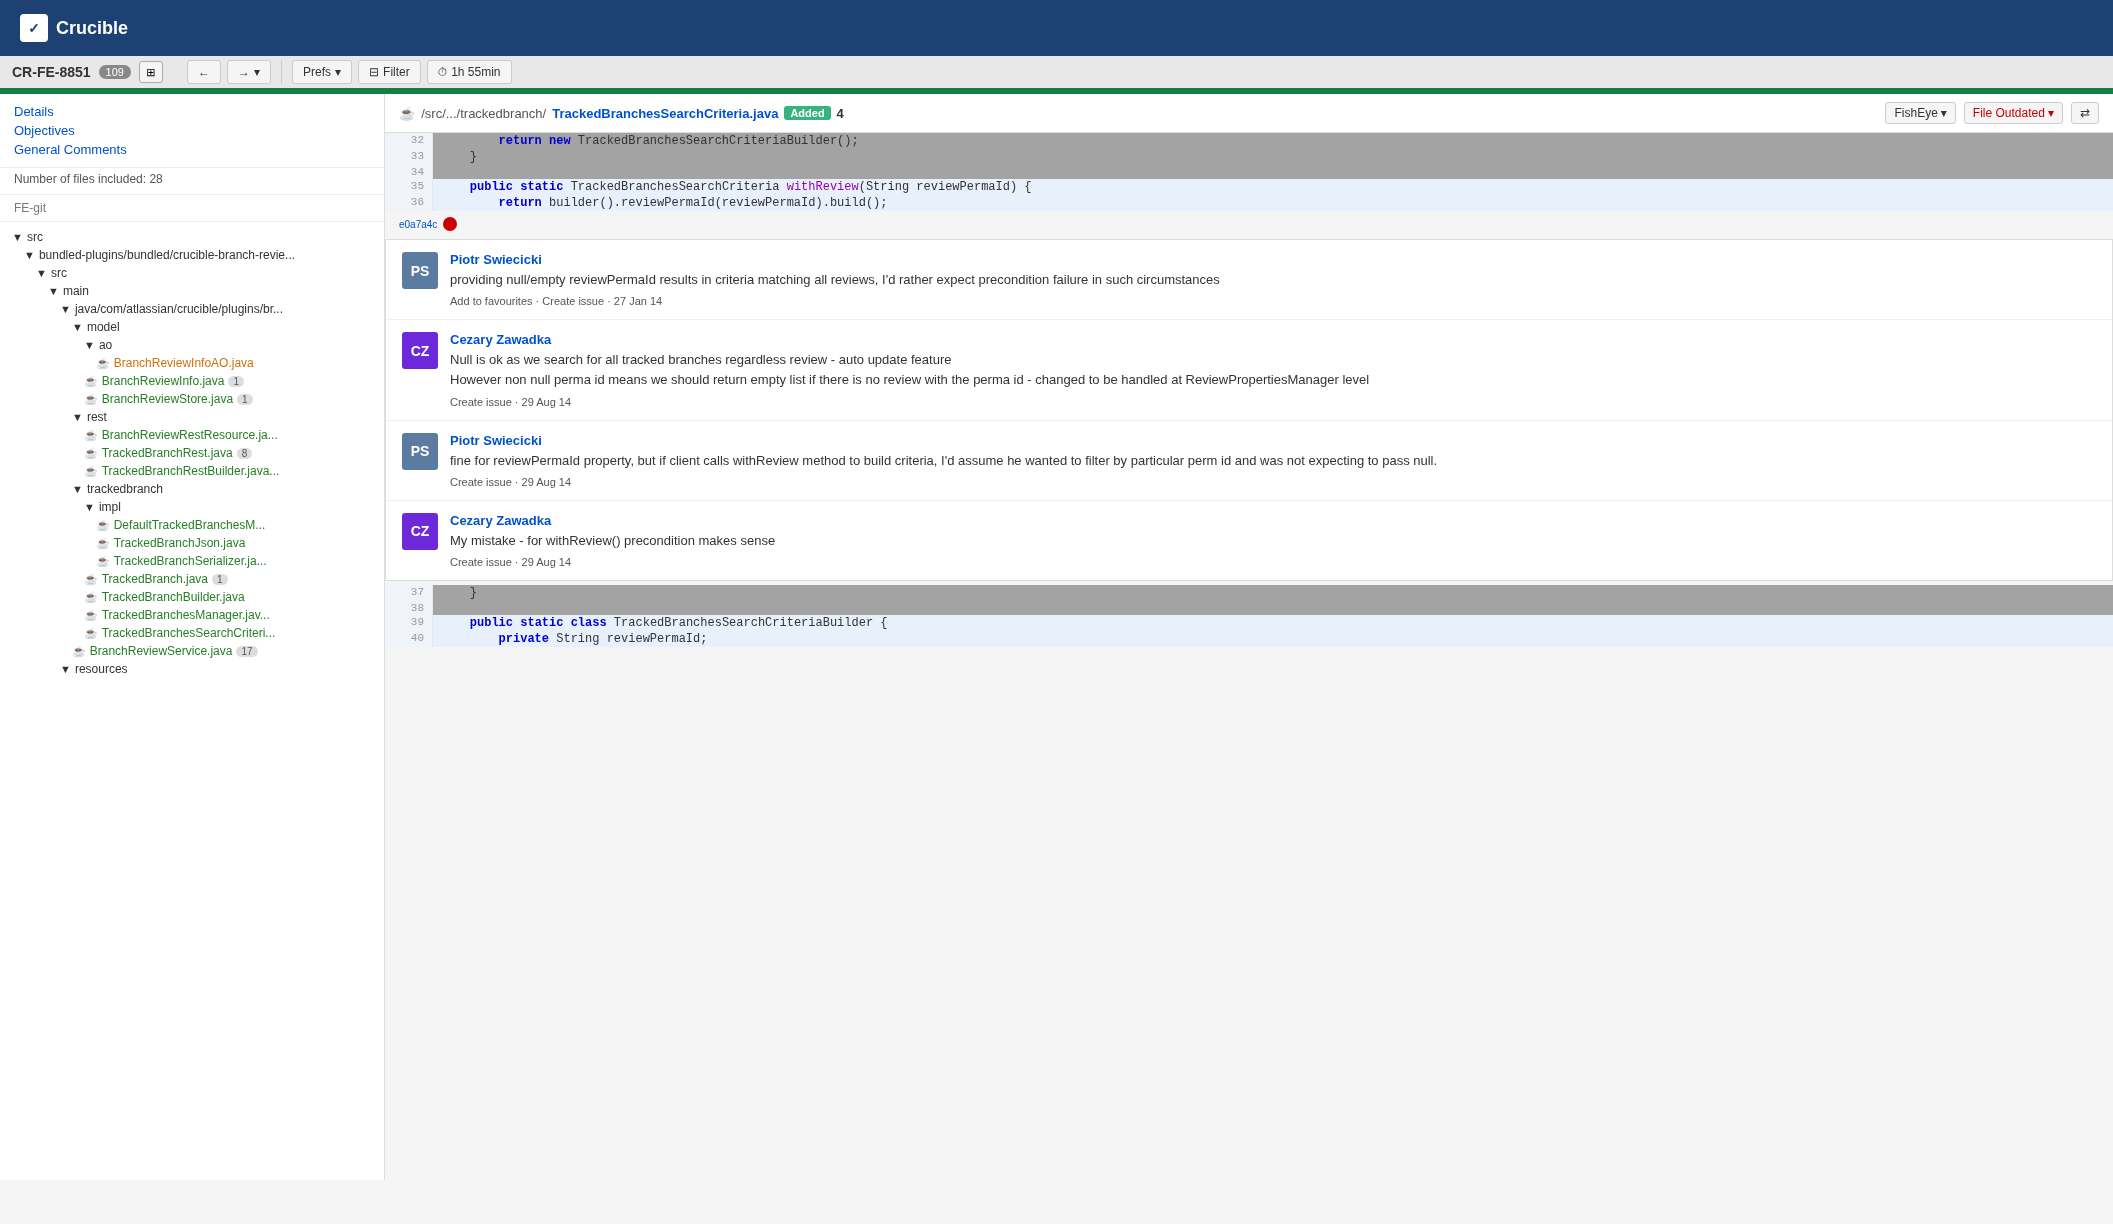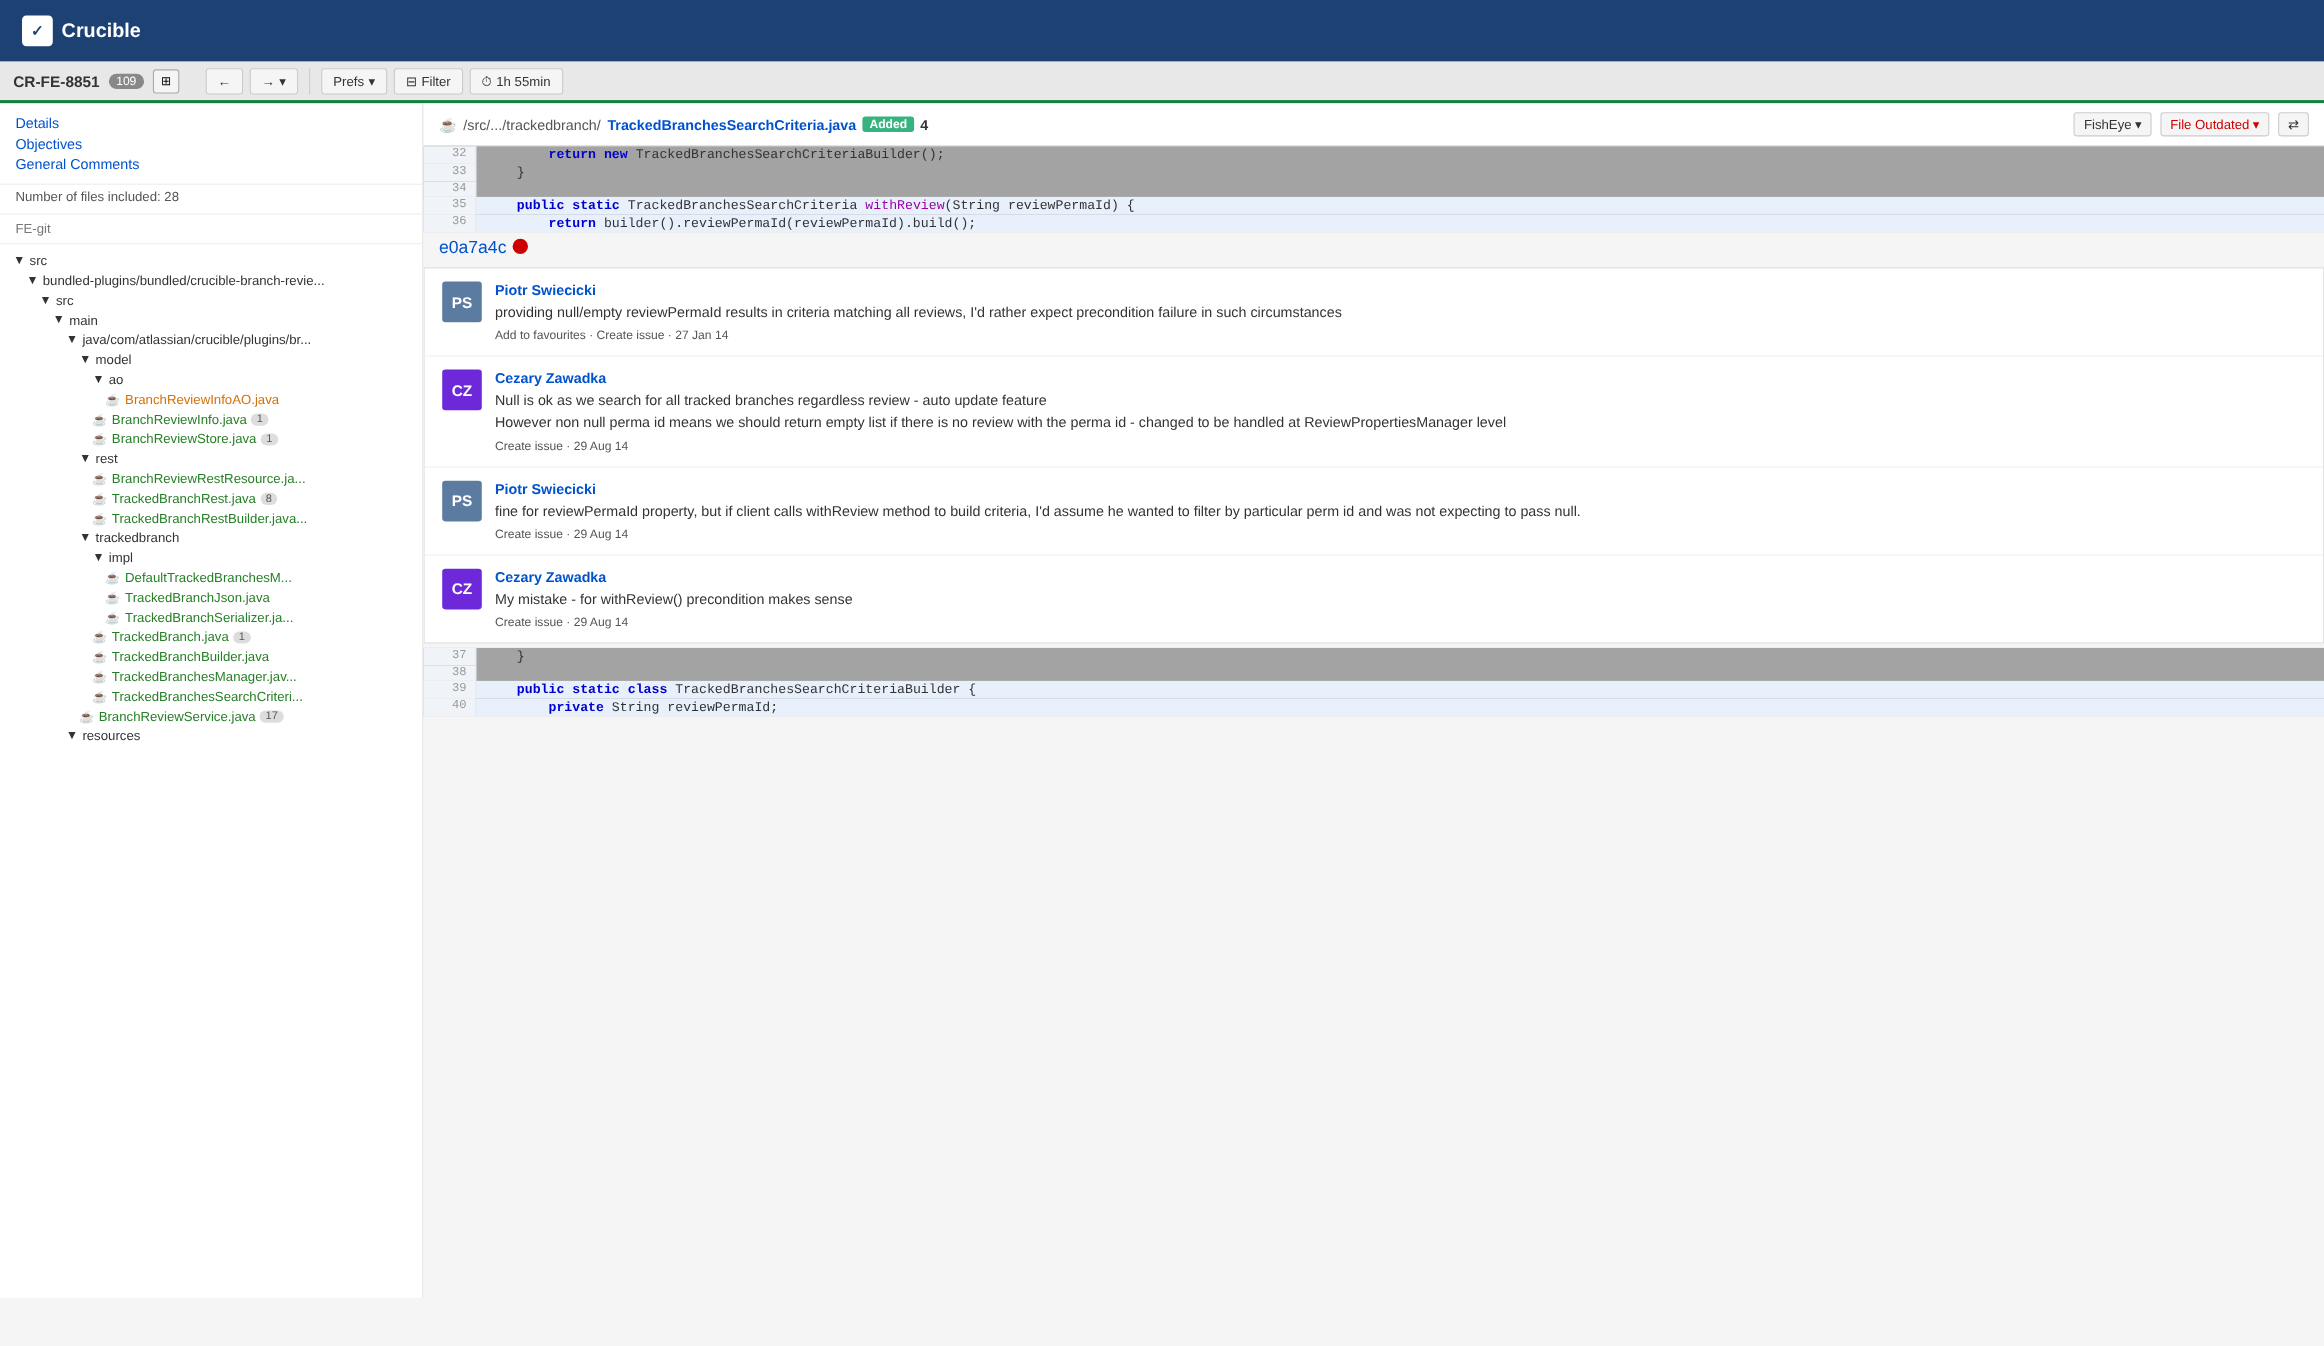--- a/index.html
+++ b/index.html
@@ -52,21 +52,21 @@
       cursor: pointer;
       font-size: 12px;
       display: flex;
       align-items: center;
       gap: 4px;
       color: #333;
     }
     .toolbar-divider { width: 1px; height: 24px; background: #ccc; margin: 0 4px; }
     .cr-id-bar {
       background: #e8e8e8;
-      border-bottom: 3px solid #15803d;
+      border-bottom: 6px solid #15803d;
       height: 38px;
       display: flex;
       align-items: center;
       padding: 0 12px;
       gap: 8px;
     }
     .cr-id {
       font-weight: bold;
       font-size: 14px;
       color: #333;
@@ -246,22 +246,23 @@
       flex: 1;
       white-space: pre;
     }
     .line-highlight { background: #e8f0fc; }
     .kw { color: #0000cc; font-weight: bold; }
 
     
     .commit-sha {
       padding: 4px 14px;
       color: #0052cc;
-      font-size: 16px;
-      display: flex;
+      font-size: 10px;
+      display: flex;
+      align-items: center;
       gap: 6px;
     }
     .comment-dot {
       width: 14px;
       height: 14px;
       background: #cc0000;
       border-radius: 50%;
       display: inline-block;
     }
 

